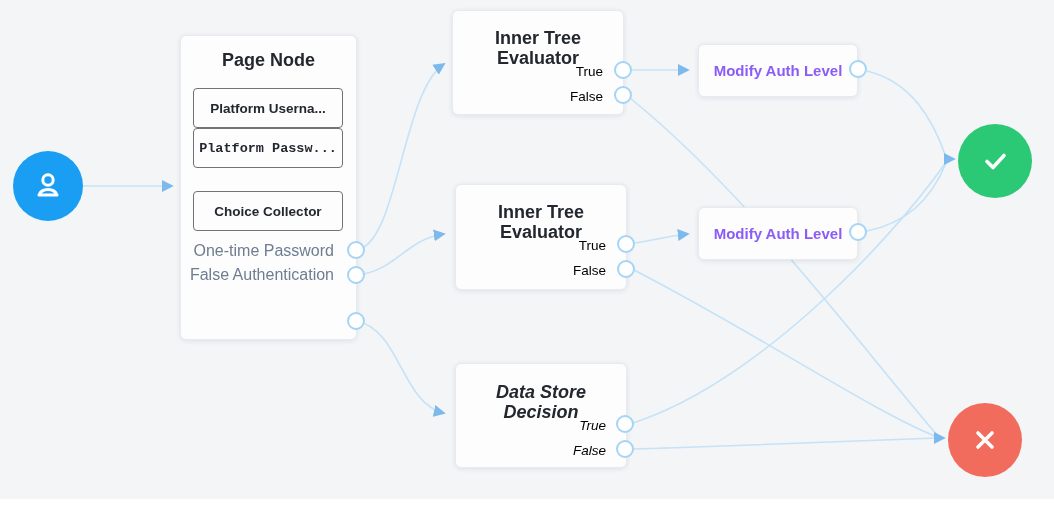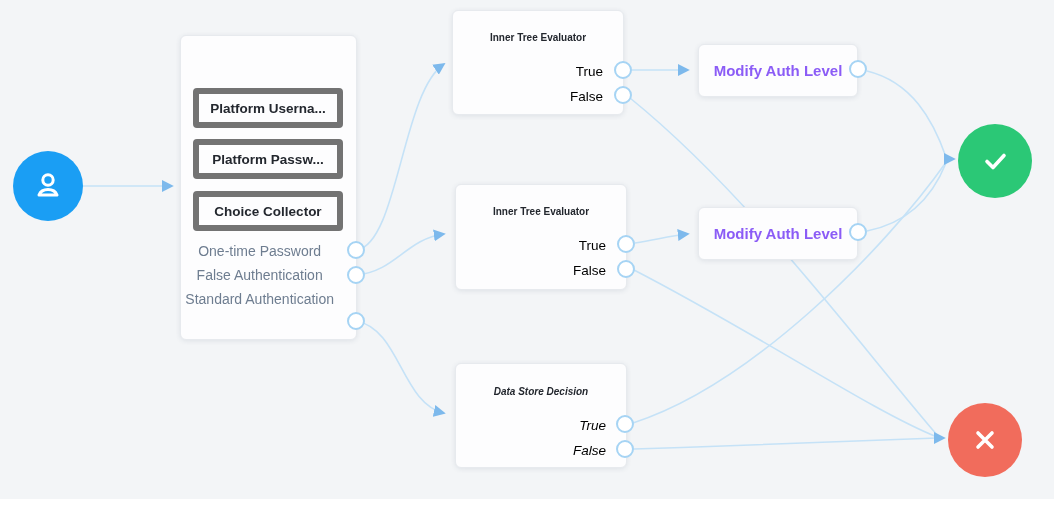--- a/index.html
+++ b/index.html
@@ -2,27 +2,27 @@
 <html><head>
 <meta charset="utf-8">
 <style>
   html,body{margin:0;padding:0;}
   body{font-family:"Liberation Sans","DejaVu Sans",sans-serif;}
   .canvas{position:relative;width:1054px;height:505px;background:#f3f5f7;overflow:hidden;}
   .bottom-strip{position:absolute;left:0;bottom:0;width:100%;height:6px;background:#ffffff;}
   svg.edges{position:absolute;left:0;top:0;z-index:1;}
   .node{position:absolute;z-index:2;background:#fdfdfe;border:1px solid #e7eaee;border-radius:6px;
         box-shadow:0 1px 5px rgba(40,60,90,0.10);}
-  .node-title{position:absolute;left:0;width:100%;text-align:center;font-size:10px;font-weight:700;
+  .node-title{position:absolute;left:0;width:100%;text-align:center;font-size:18px;font-weight:700;
         color:#23272e;line-height:20px;}
   .child-item{position:absolute;left:12px;width:150px;height:40px;background:#fdfdfe;
-        border:6px solid #737373;border-radius:4px;display:flex;align-items:center;justify-content:center;
+        border:1px solid #737373;border-radius:4px;display:flex;align-items:center;justify-content:center;
         font-size:13.5px;font-weight:700;color:#23272e;box-sizing:border-box;white-space:nowrap;overflow:hidden;}
   .outcomes{position:absolute;right:20px;text-align:right;font-size:13.5px;color:#000000;line-height:25px;}
-  .page-outcomes{position:absolute;right:22px;text-align:center;font-size:14px;color:#6e7d90;line-height:24px;}
+  .page-outcomes{position:absolute;right:22px;text-align:right;font-size:16px;color:#6e7d90;line-height:24px;}
   .mal{display:flex;align-items:center;justify-content:center;}
   .mal .mal-title{font-size:15px;font-weight:700;color:#8b5cf6;}
   .port{position:absolute;z-index:3;width:18px;height:18px;box-sizing:border-box;border-radius:50%;
         background:#ffffff;border:2px solid #a6d4f4;}
   .terminal{position:absolute;z-index:2;border-radius:50%;display:flex;align-items:center;justify-content:center;}
   .terminal.start{width:70px;height:70px;background:#1a9ef4;}
   .terminal.success{width:74px;height:74px;background:#2bc876;}
   .terminal.failure{width:74px;height:74px;background:#f16c5c;}
 </style>
 </head>
@@ -55,27 +55,27 @@
   </svg>
 
   <div class="terminal start" style="left:13px;top:151px;">
     <svg width="44" height="44" viewBox="0 0 44 44">
       <circle cx="22" cy="16" r="5.2" fill="none" stroke="#ffffff" stroke-width="3"></circle>
       <path d="M 13 31 A 9.5 8 0 0 1 31 31 Z" fill="none" stroke="#ffffff" stroke-width="3" stroke-linejoin="round"></path>
     </svg>
   </div>
 
   <div class="node" style="left:180px;top:35px;width:175px;height:303px;">
+    <div class="node-title" style="top:14px;">Page Node</div>
     <div class="child-item" style="top:52px;">Platform Userna...</div>
-    <div class="child-item" style="top:103px;">Platform Passw...</div>
+    <div class="child-item" style="top:92px;font-family:Liberation Mono, monospace;">Platform Passw...</div>
     <div class="child-item" style="top:155px;">Choice Collector</div>
     <div class="page-outcomes" style="top:203px;">
       <div>One-time Password</div>
       <div>False Authentication</div>
-      <div>Standard Authentication</div>
     </div>
   </div>
 
   <div class="node" style="left:452px;top:10px;width:170px;height:103px;">
     <div class="node-title" style="top:17px;">Inner Tree Evaluator</div>
     <div class="outcomes" style="top:48px;">
       <div>True</div>
       <div>False</div>
     </div>
   </div>

